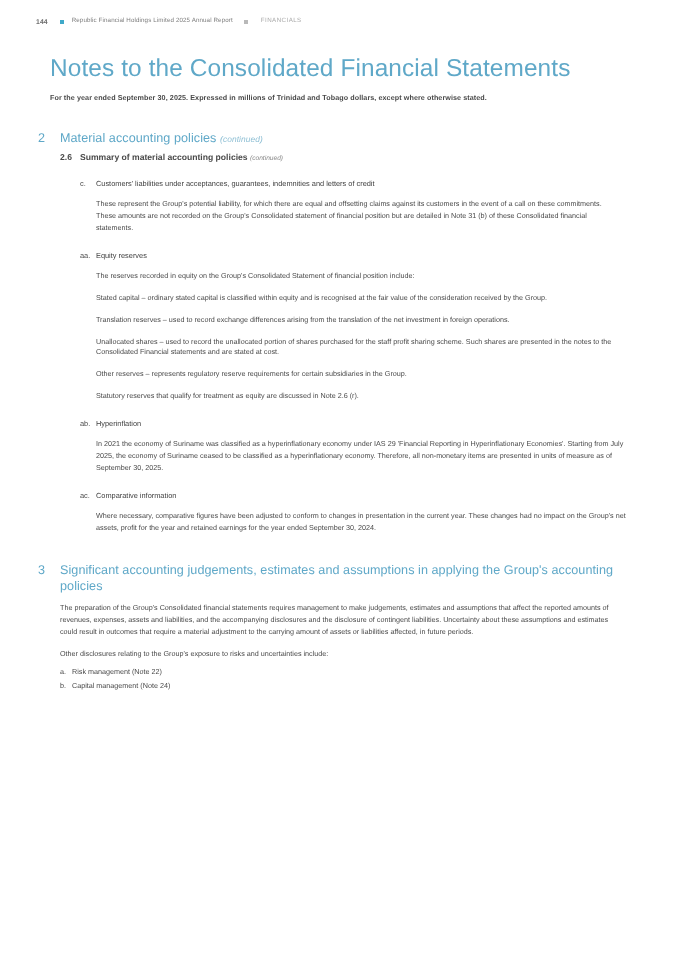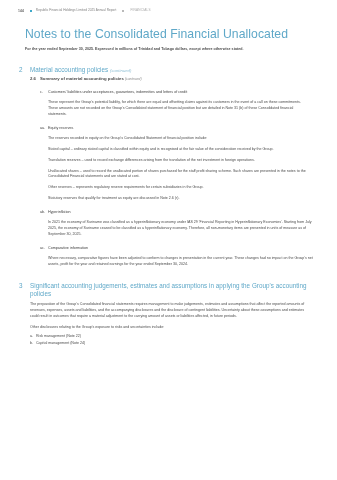--- a/index.html
+++ b/index.html
@@ -197,21 +197,21 @@
 <div class="page">
 
   <div class="runhead">
     <span class="folio">144</span>
     <span class="sq"></span>
     <span class="rh-doc">Republic Financial Holdings Limited 2025 Annual Report</span>
     <span class="rh-sep"></span>
     <span class="rh-sect">FINANCIALS</span>
   </div>
 
-  <div class="title">Notes to the Consolidated Financial Unallocated</div>
+  <div class="title">Notes to the Consolidated Financial Statements</div>
   <div class="subtitle">For the year ended September 30, 2025. Expressed in millions of Trinidad and Tobago dollars, except where otherwise stated.</div>
 
   <div class="sect">
     <span class="num">2</span>
     <span class="htxt">
       <span>Material accounting policies</span>
       <span class="cont">(continued)</span>
     </span>
   </div>
 

